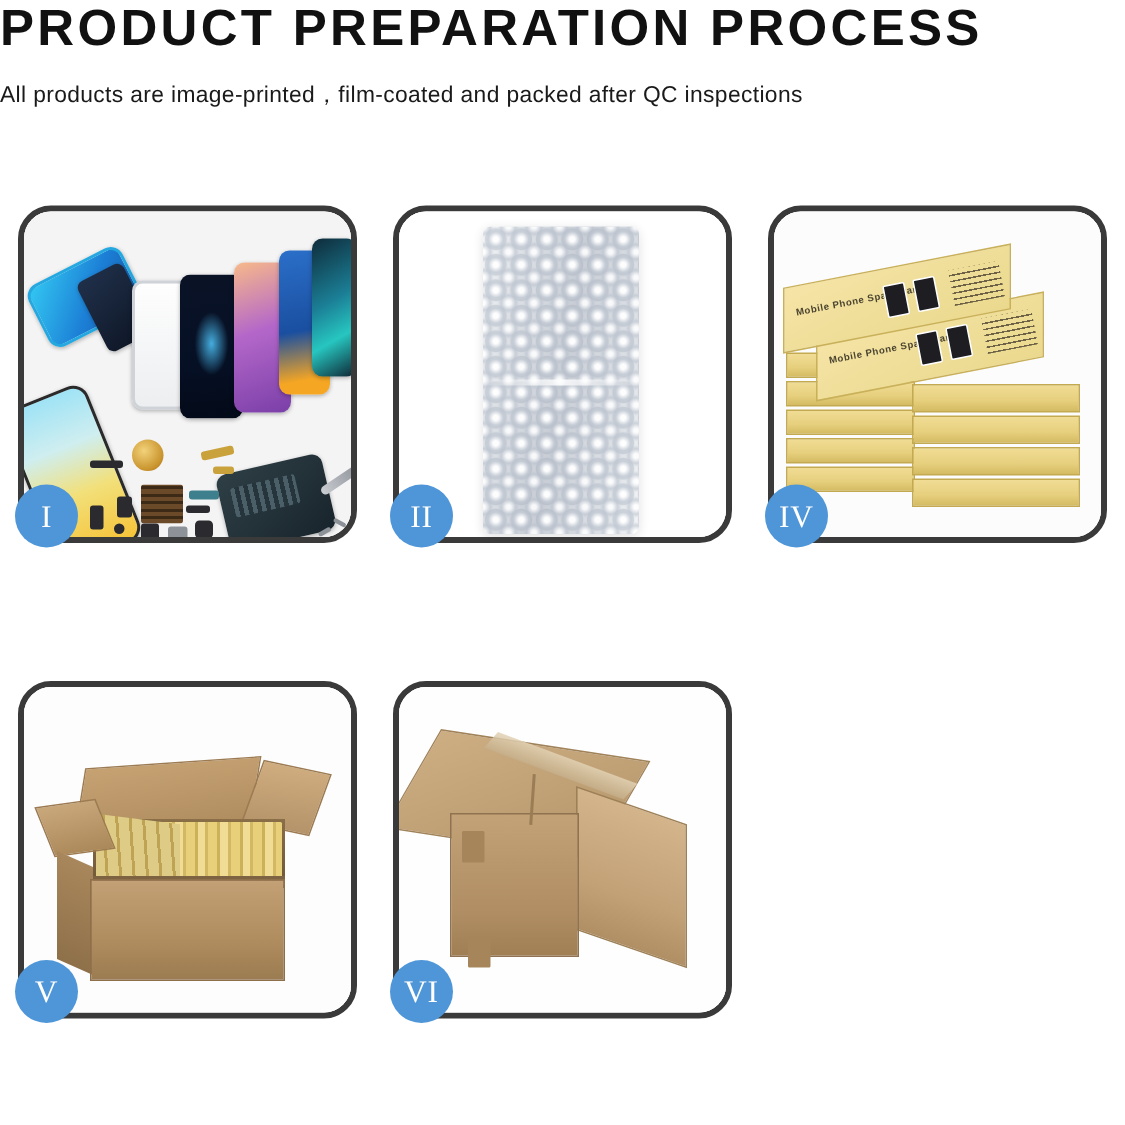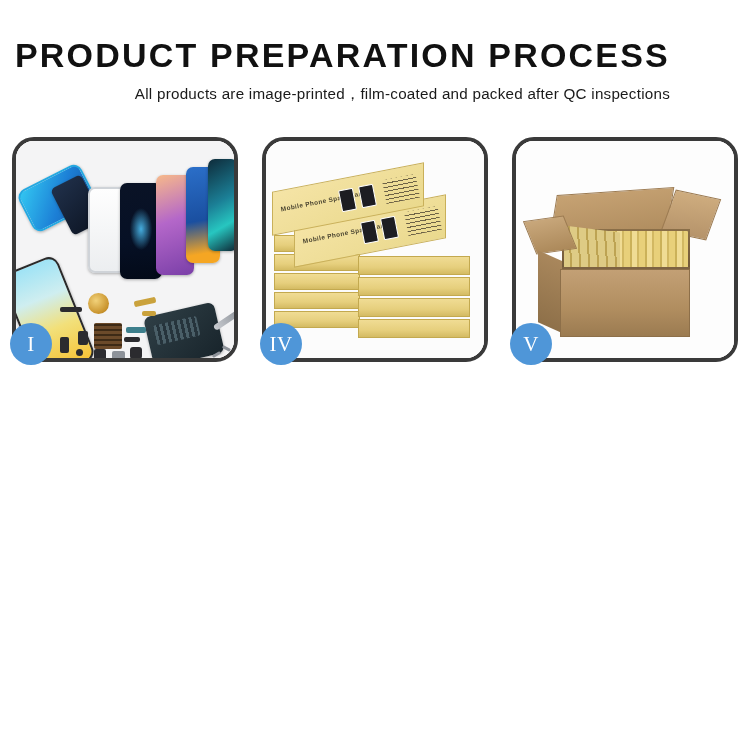--- a/index.html
+++ b/index.html
@@ -10,33 +10,32 @@
     height: 750px;
     background: #ffffff;
     font-family: "Liberation Sans", sans-serif;
     overflow: hidden;
     position: relative;
   }
 
   
   .header {
     width: 670px;
-    padding-top: 36px;
-    text-align: right;
+    text-align: left;
   }
   .page-title {
     font-size: 34px;
     font-weight: 600;
     letter-spacing: 2.2px;
     color: #111111;
     line-height: 1.15;
     white-space: nowrap;
   }
   .page-subtitle {
-    margin-top: 9px;
+    margin-top: 14px;
     font-size: 15.2px;
     font-weight: 400;
     letter-spacing: 0.25px;
     color: #1a1a1a;
     white-space: nowrap;
   }
 
   
   .grid {
     position: absolute;
@@ -396,20 +395,29 @@
         <div class="bit" style="left:114px;top:206px;width:12px;height:12px;border-radius:3px;"></div>
         <div class="bit" style="left:44px;top:196px;width:9px;height:16px;"></div>
         <div class="bit grey" style="left:196px;top:212px;width:9px;height:3px;transform:rotate(-30deg);"></div>
         <div class="bit grey" style="left:206px;top:206px;width:9px;height:3px;transform:rotate(28deg);"></div>
         <div class="tweez"></div>
       </div>
     </div>
     <div class="badge">I</div>
   </div>
 
+  <div class="panel">
+    <div class="panel-clip">
+      <div class="scene-bubble">
+        <div class="bubble-pack"></div>
+        <div class="bubble-seam"></div>
+      </div>
+    </div>
+    <div class="badge">II</div>
+  </div>
 
 
   <div class="panel">
     <div class="panel-clip">
       <div class="scene-stack">
 
         <div class="sbox" style="left:8px;top:170px;width:86px;height:17px;"></div>
         <div class="sbox" style="left:8px;top:151px;width:86px;height:17px;"></div>
         <div class="sbox" style="left:8px;top:132px;width:86px;height:17px;"></div>
         <div class="sbox" style="left:8px;top:113px;width:86px;height:17px;"></div>
@@ -446,14 +454,28 @@
         <div class="c5-fill2"></div>
         <div class="c5-flap-left"></div>
         <div class="c5-rim"></div>
         <div class="c5-side"></div>
         <div class="c5-body"></div>
       </div>
     </div>
     <div class="badge">V</div>
   </div>
 
+  <div class="panel">
+    <div class="panel-clip">
+      <div class="scene-sealed">
+        <div class="c6-top"></div>
+        <div class="c6-tape-top"></div>
+        <div class="c6-right"></div>
+        <div class="c6-front"></div>
+        <div class="c6-seam"></div>
+        <div class="c6-tab" style="left:42px;top:96px;"></div>
+        <div class="c6-tab" style="left:46px;top:166px;"></div>
+      </div>
+    </div>
+    <div class="badge">VI</div>
+  </div>
 
 </div>
 
 </body></html>

